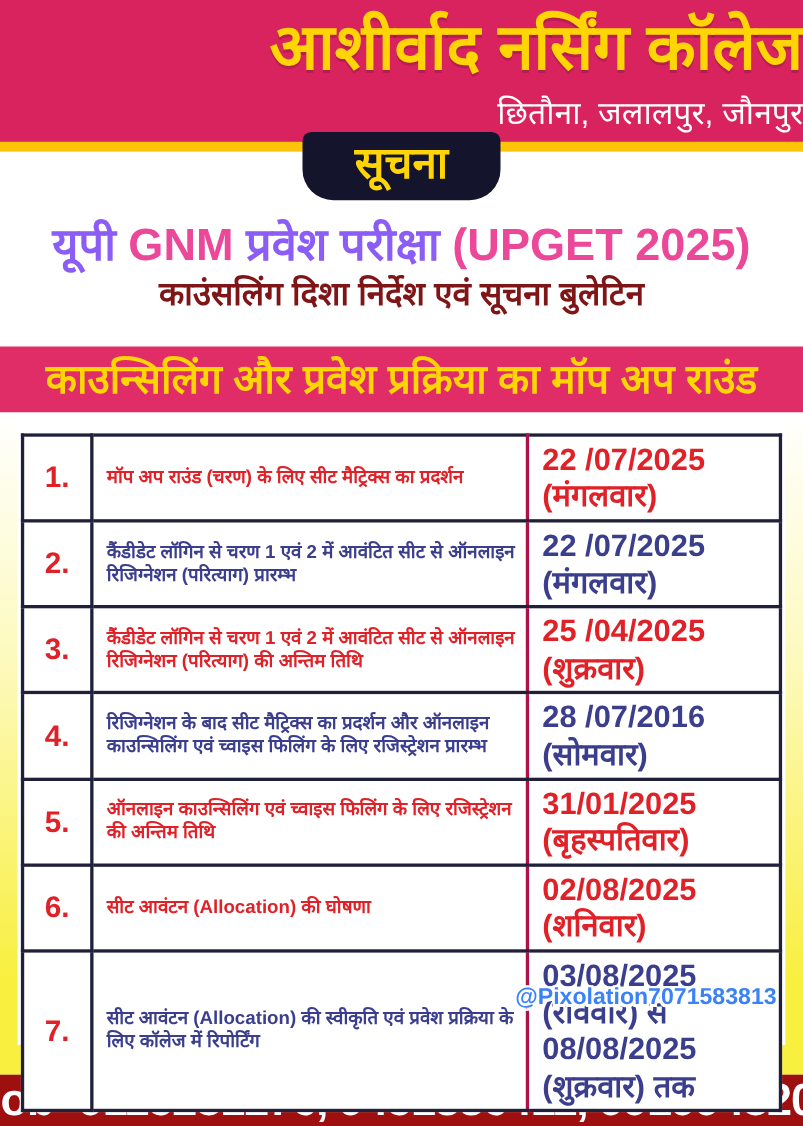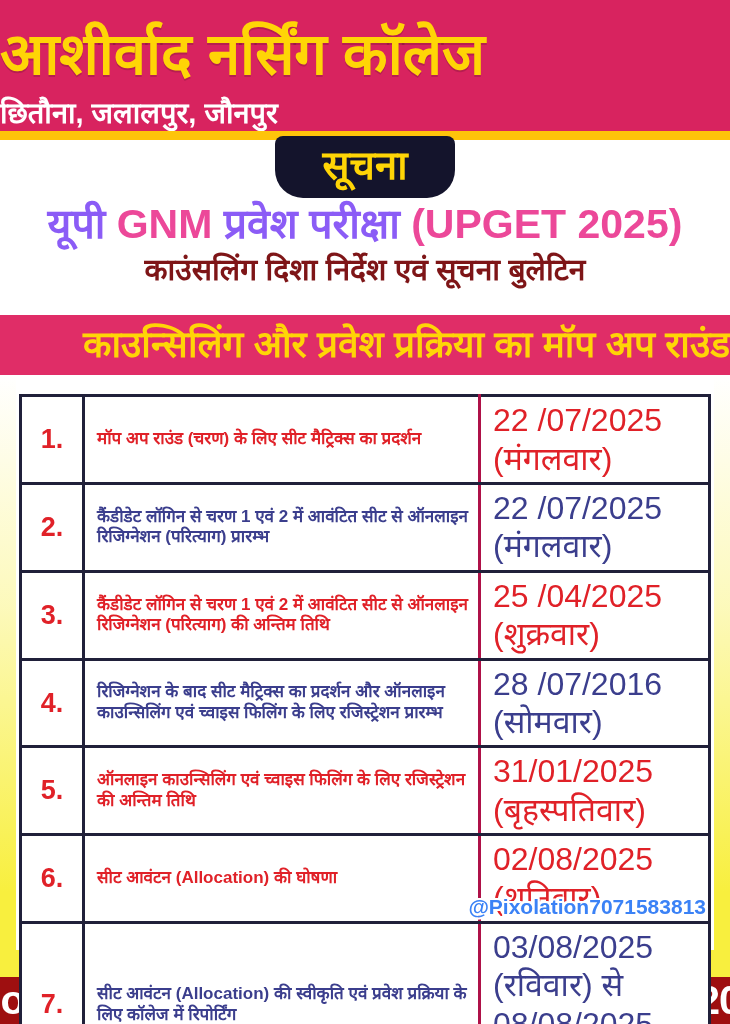--- a/index.html
+++ b/index.html
@@ -14,46 +14,46 @@
     overflow: hidden;
     background: #ffffff;
     display: flex;
     flex-direction: column;
   }
 
   
   .header {
     height: 133px;
     background: #d8235f;
-    text-align: left;
-    padding-top: 16px;
+    text-align: right;
+    padding-top: 6px;
   }
   .college-name {
     color: #ffd506;
     font-size: 58px;
     font-weight: 800;
     line-height: 1.3;
     white-space: nowrap;
     text-shadow: 0 2px 0 rgba(0,0,0,0.15);
   }
   .college-address {
     color: #ffffff;
     font-size: 29px;
-    font-weight: 700;
+    font-weight: 400;
     margin-top: 1px;
   }
   .yellow-line {
     height: 9px;
     background: #fec40a;
   }
 
   
   .notice-badge {
     position: absolute;
-    top: 136px;
+    top: 120px;
     left: 50%;
     transform: translateX(-50%);
     width: 180px;
     height: 62px;
     background: #14142c;
     color: #ffd506;
     font-size: 40px;
     font-weight: 800;
     text-align: center;
     line-height: 58px;
@@ -84,21 +84,21 @@
   .maroon { color: #8b5cf6; }
   .bright-red { color: #ec4899; }
 
   
   .banner {
     height: 60px;
     background: #e02d67;
     color: #ffd506;
     font-size: 37px;
     font-weight: 800;
-    text-align: right;
+    text-align: center;
     line-height: 60px;
     white-space: nowrap;
   }
 
   
   .table-section {
     position: relative;
     height: 575px;
     background: #ffffff;
   }
@@ -134,22 +134,22 @@
   td.desc {
     width: 396px;
     padding: 5px 8px 5px 12px;
     font-size: 17px;
     font-weight: 800;
     line-height: 1.22;
     border-right-color: #ae1148 !important;
   }
   td.date {
     padding: 4px 4px 4px 12px;
-    font-size: 32px;
-    font-weight: 400;
+    font-size: 28px;
+    font-weight: 700;
     line-height: 1.2;
     white-space: pre-line;
   }
   tr.tone-red  td.desc, tr.tone-red  td.date { color: #e02128; }
   tr.tone-blue td.desc, tr.tone-blue td.date { color: #3b3e8d; }
   tr:nth-child(1) td { height: 64px; }
   tr:nth-child(2) td { height: 58px; }
   tr:nth-child(3) td { height: 64px; }
   tr:nth-child(4) td { height: 64px; }
   tr:nth-child(5) td { height: 69px; }

